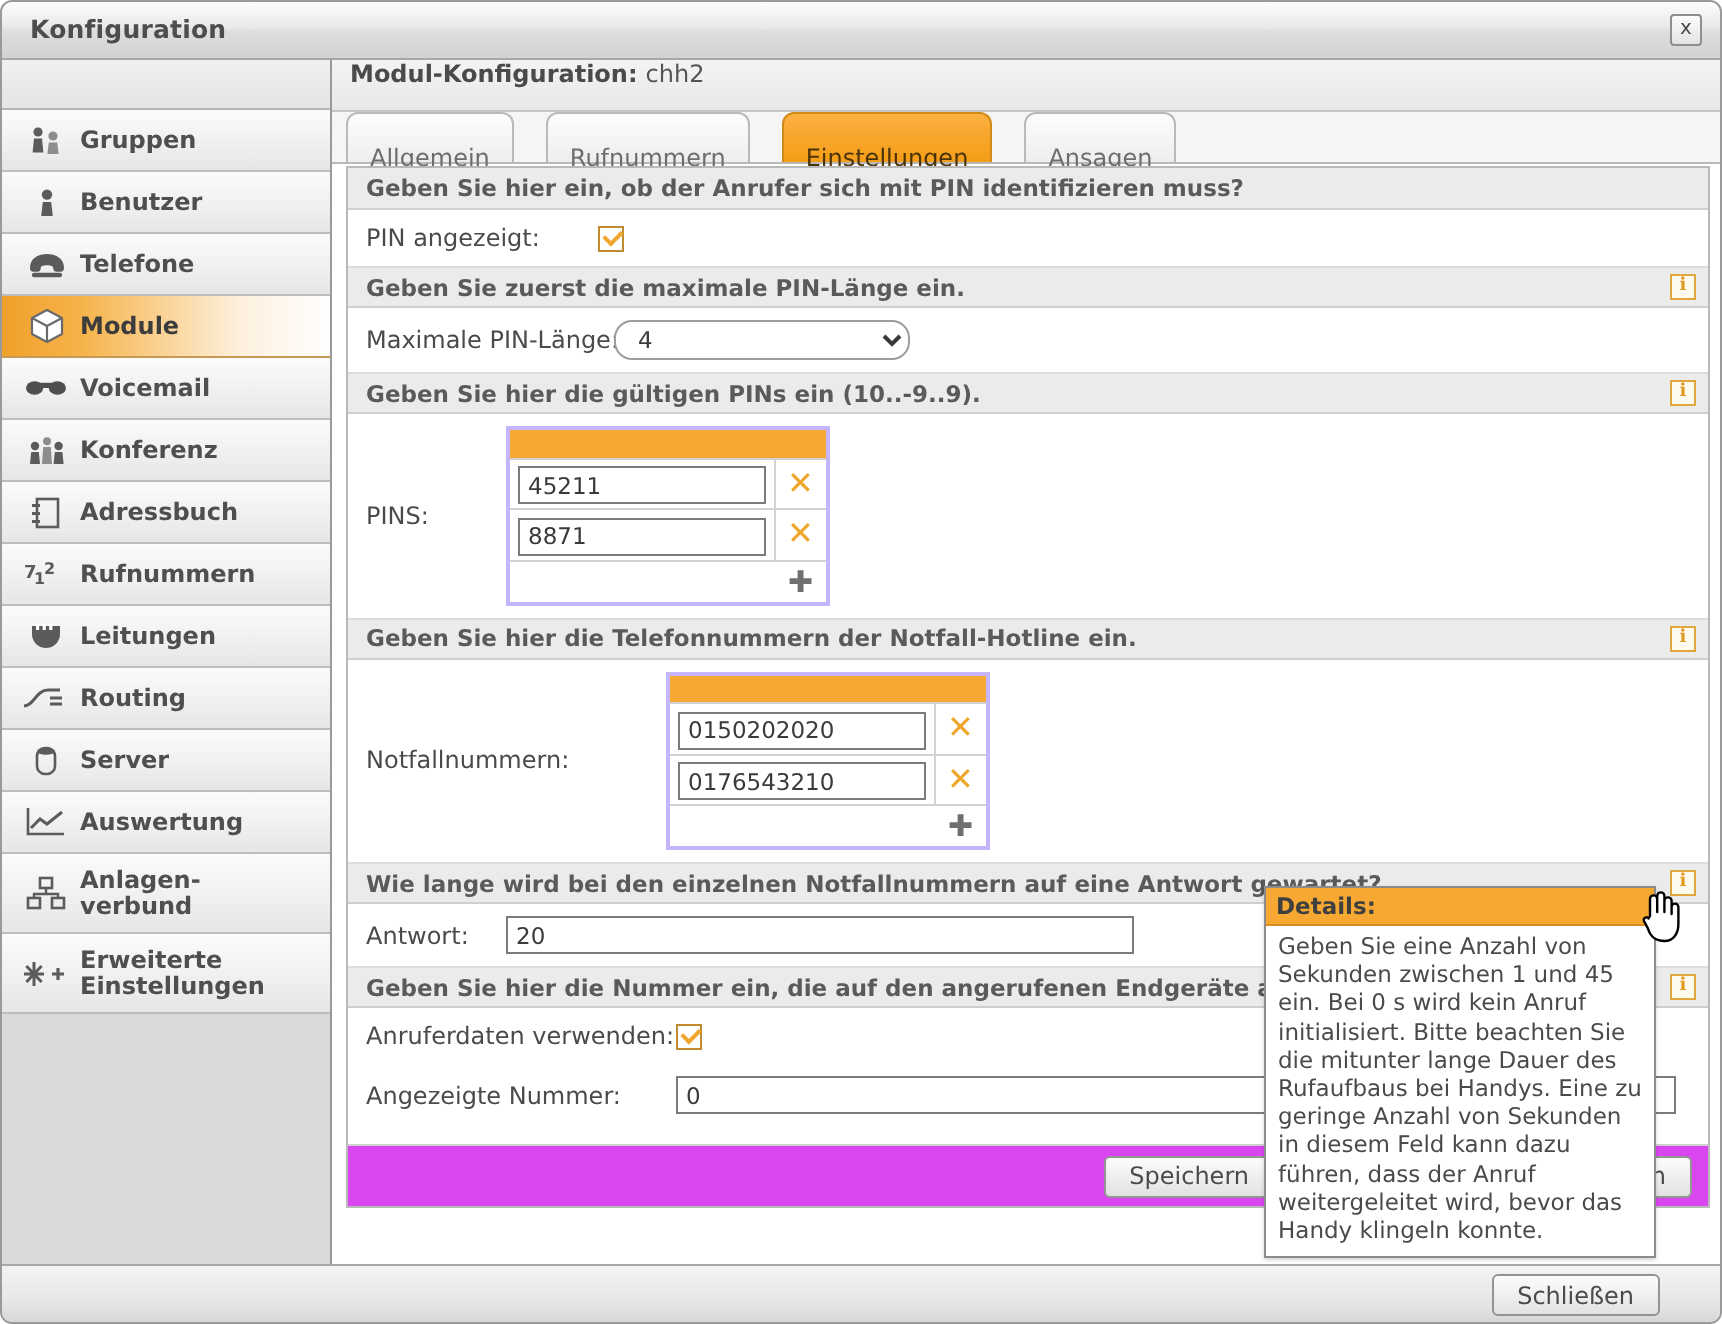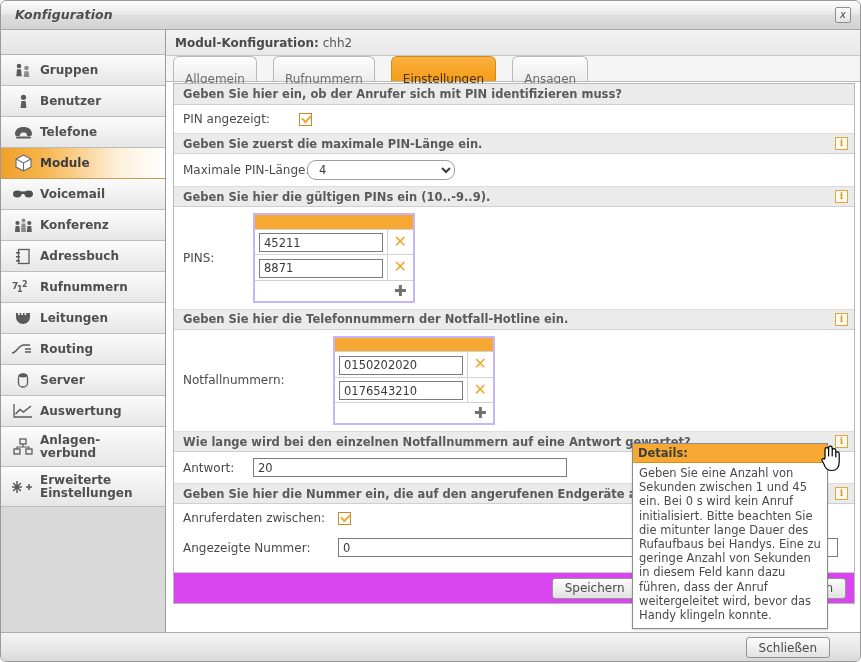--- a/index.html
+++ b/index.html
@@ -21,21 +21,20 @@
     background: #f2f2f2;
     overflow: hidden;
   }
 
   .titlebar {
     position: absolute; left: 0; top: 0;
     width: 100%; height: 29px;
     background: linear-gradient(to bottom, #fdfdfd 0%, #e9e9e9 45%, #dedede 52%, #d2d2d2 100%);
     border-bottom: 1px solid #a8a8a8;
     border-radius: 5px 5px 0 0;
-    font-style: italic;
   }
   .titlebar-text {
     position: absolute; left: 14px; top: 6px;
     font-size: 12.5px; font-weight: bold; color: #4d4d4d;
     letter-spacing: .1px;
   }
   .close-btn {
     position: absolute; right: 9px; top: 6px;
     width: 16px; height: 16px;
     border: 1px solid #8e8e8e;
@@ -96,21 +95,21 @@
   
   .main {
     position: absolute; left: 165px; top: 0;
     width: 696px; height: 602px;
     background: #ffffff;
   }
   .modhdr {
     height: 26px;
     background: linear-gradient(to bottom,#f3f3f3,#e8e8e8);
     border-bottom: 1px solid #c6c6c6;
-    display: flex; align-items: center;
+    display: flex; 
     padding-left: 9px;
     font-size: 12px; color: #555;
   }
   .modhdr b { font-weight: bold; color: #4a4a4a; margin-right: 4px; }
 
   .tabstrip {
     position: relative;
     height: 26px;
     background: #f5f5f5;
     border-bottom: 1px solid #b9b9b9;
@@ -602,21 +601,21 @@
         <div class="row">
           <span class="lbl lbl-w3">Antwort:</span>
           <input class="txt txt-sek" value="20" style="">
         </div>
 
         <div class="sechdr">
           <span>Geben Sie hier die Nummer ein, die auf den angerufenen Endgeräte angezeigt wird.</span>
           <span class="info-icon">i</span>
         </div>
         <div class="row">
-          <span class="lbl lbl-w5">Anruferdaten zwischen:</span>
+          <span class="lbl lbl-w5">Anruferdaten verwenden:</span>
           <span class="chk"></span>
         </div>
         <div class="row">
           <span class="lbl lbl-w5">Angezeigte Nummer:</span>
           <input class="txt txt-disp" value="0" style="">
         </div>
 
         <div class="panel-footer">
           <button class="btn">Speichern</button>
           <button class="btn">Übernehmen</button>

